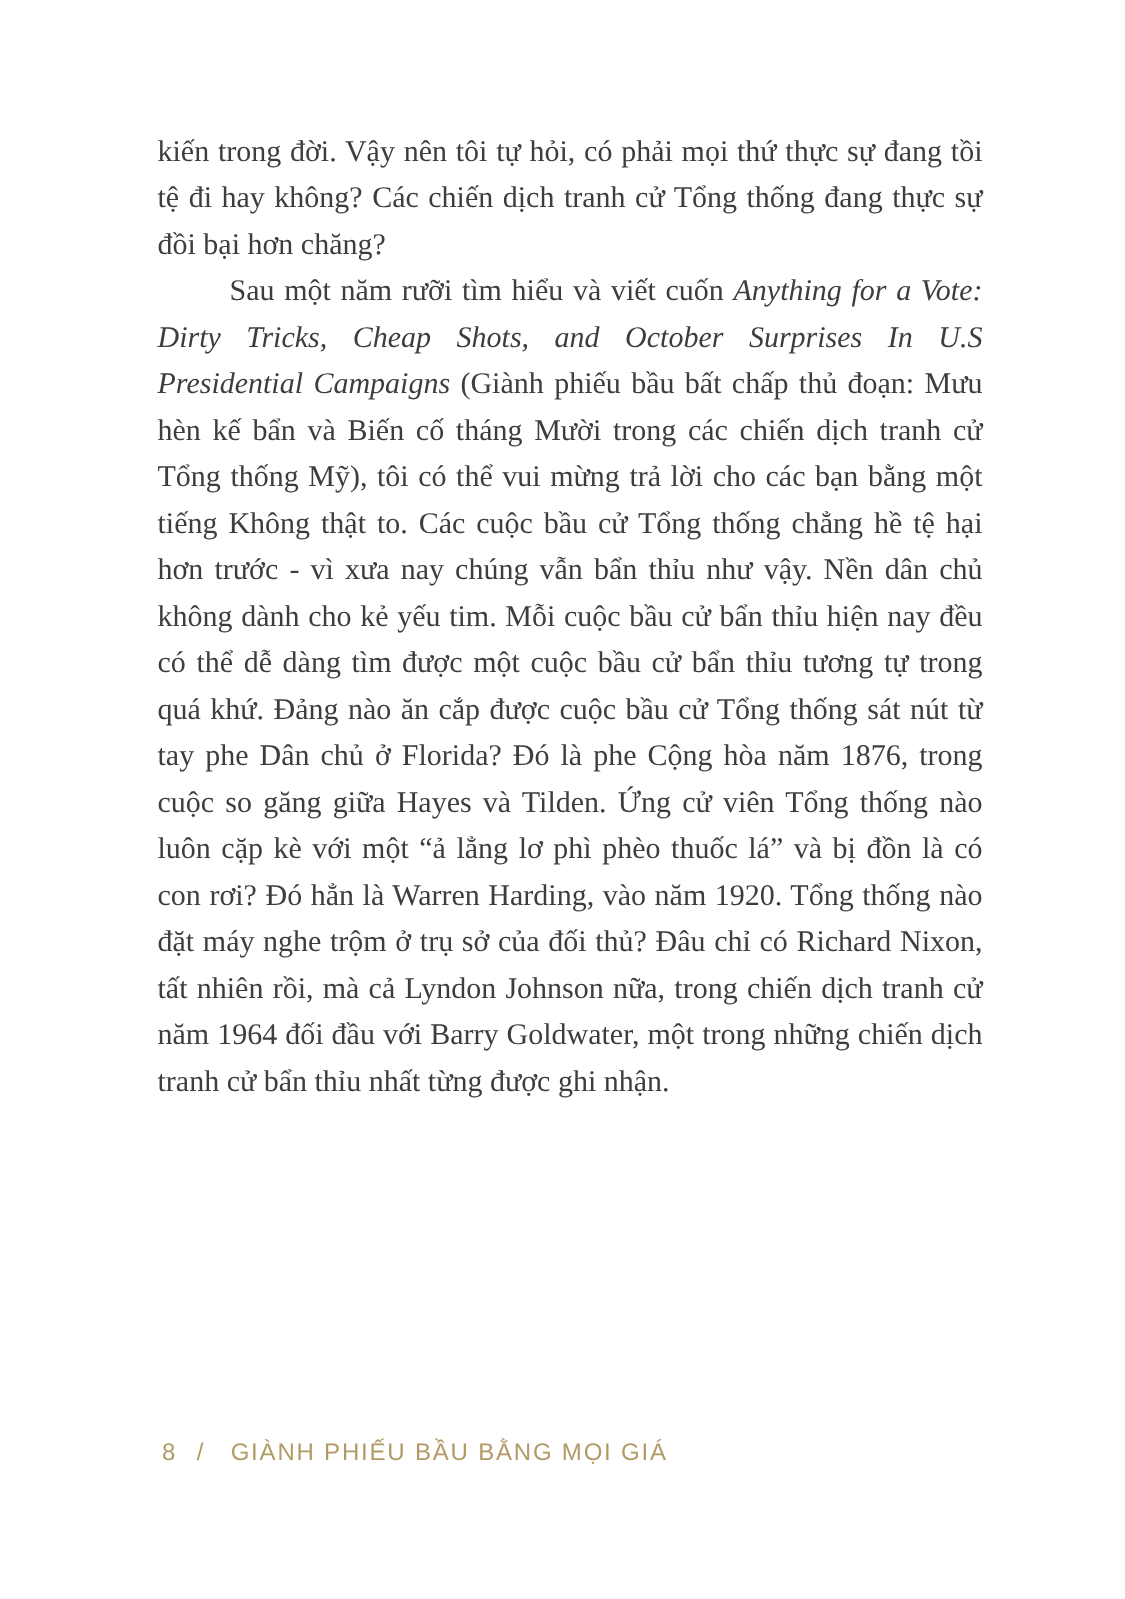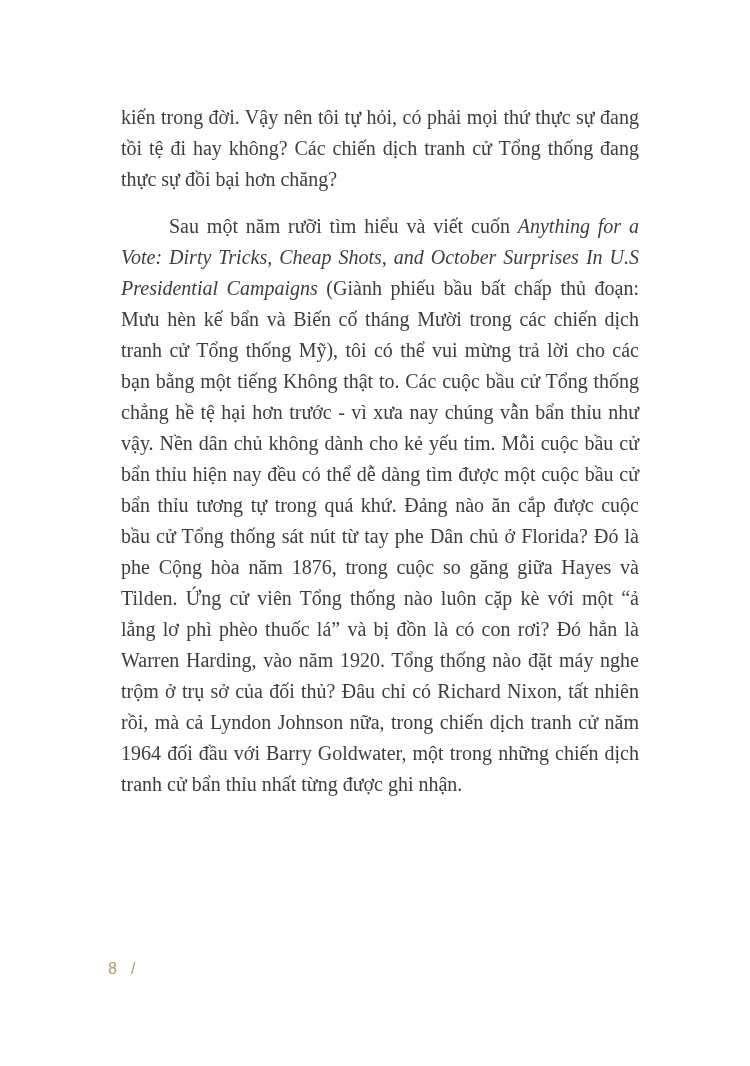--- a/index.html
+++ b/index.html
@@ -19,21 +19,21 @@
     position: absolute;
     left: 105px;
     top: 86px;
     width: 550px;
     color: #3d3d3d;
     font-size: 20px;
     line-height: 31px;
     text-align: justify;
   }
   .text-body p {
-    margin: 16px;
+    margin: 0;
     padding: 0;
   }
   .text-body p.indent {
     text-indent: 48px;
   }
   .text-body em {
     font-style: italic;
   }
   .footer {
     position: absolute;
@@ -60,15 +60,16 @@
 <div class="page">
 
   <div class="text-body" style="color: rgb(61, 61, 61);">
       <p><span>kiến trong đời. Vậy nên tôi tự hỏi, có phải mọi thứ thực sự đang tồi tệ đi hay không? Các chiến dịch tranh cử Tổng thống đang thực sự đồi bại hơn chăng?</span></p>
       <p class="indent"><span>Sau một năm rưỡi tìm hiểu và viết cuốn </span><em>Anything for a Vote: Dirty Tricks, Cheap Shots, and October Surprises In U.S Presidential Campaigns</em><span> (Giành phiếu bầu bất chấp thủ đoạn: Mưu hèn kế bẩn và Biến cố tháng Mười trong các chiến dịch tranh cử Tổng thống Mỹ), tôi có thể vui mừng trả lời cho các bạn bằng một tiếng Không thật to. Các cuộc bầu cử Tổng thống chẳng hề tệ hại hơn trước - vì xưa nay chúng vẫn bẩn thỉu như vậy. Nền dân chủ không dành cho kẻ yếu tim. Mỗi cuộc bầu cử bẩn thỉu hiện nay đều có thể dễ dàng tìm được một cuộc bầu cử bẩn thỉu tương tự trong quá khứ. Đảng nào ăn cắp được cuộc bầu cử Tổng thống sát nút từ tay phe Dân chủ ở Florida? Đó là phe Cộng hòa năm 1876, trong cuộc so găng giữa Hayes và Tilden. Ứng cử viên Tổng thống nào luôn cặp kè với một “ả lẳng lơ phì phèo thuốc lá” và bị đồn là có con rơi? Đó hẳn là Warren Harding, vào năm 1920. Tổng thống nào đặt máy nghe trộm ở trụ sở của đối thủ? Đâu chỉ có Richard Nixon, tất nhiên rồi, mà cả Lyndon Johnson nữa, trong chiến dịch tranh cử năm 1964 đối đầu với Barry Goldwater, một trong những chiến dịch tranh cử bẩn thỉu nhất từng được ghi nhận.</span></p>
     </div>
 
   <div class="footer" style="color: rgb(178, 154, 102);">
     <span class="page-num">8</span>
     <span class="sep">/</span>
+    <span class="title">GIÀNH PHIẾU BẦU BẰNG MỌI GIÁ</span>
   </div>
 
 </div>
 
 </body></html>

